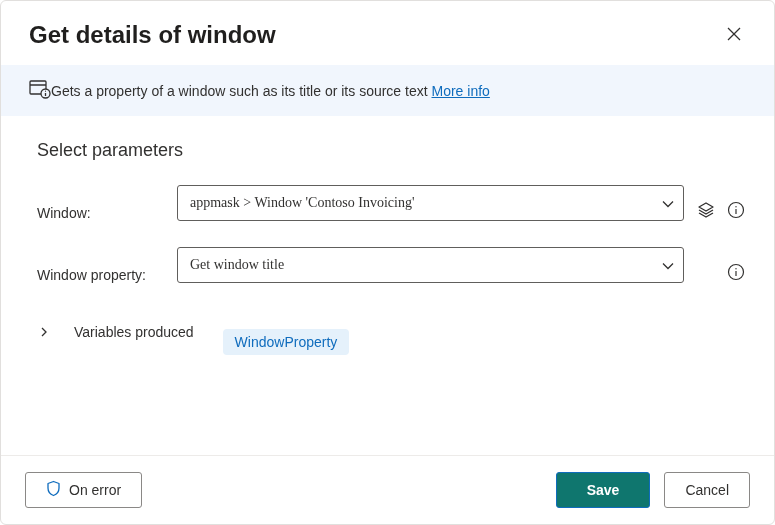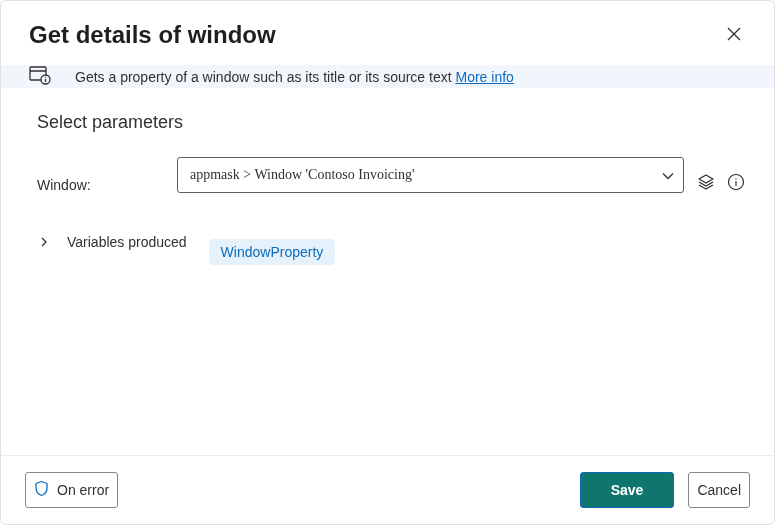--- a/index.html
+++ b/index.html
@@ -35,24 +35,24 @@
       height: 32px;
       display: flex;
       align-items: center;
       justify-content: center;
       cursor: pointer;
       background: none;
       border: none;
     }
     .info-bar {
       background: #f1f6fd;
-      padding: 0 28px;
-      display: flex;
-      align-items: center;
-      gap: 24px;
+      padding: 14px 28px;
+      display: flex;
+      align-items: center;
+      gap: 0;
     }
     .info-bar-icon {
       flex-shrink: 0;
     }
     .info-bar-text {
       color: #323130;
     }
     .info-bar a {
       color: #0f6cbd;
       text-decoration: underline;
@@ -117,21 +117,21 @@
       align-items: center;
       justify-content: center;
       cursor: pointer;
       background: none;
       border: none;
       color: #323130;
     }
     .vars-row {
       display: flex;
       align-items: center;
-      gap: 16px;
+      gap: 23px;
       margin-top: 4px;
     }
     .vars-chevron {
       width: 14px;
       height: 14px;
       display: flex;
       align-items: center;
       justify-content: center;
       cursor: pointer;
     }
@@ -150,21 +150,21 @@
     }
     .footer {
       border-top: 1px solid #edebe9;
       padding: 16px 24px;
       display: flex;
       align-items: center;
       justify-content: space-between;
     }
     .btn {
       height: 36px;
-      padding: 0 8px;
+      padding: 0 20px;
       border-radius: 3px;
       font-size: 14px;
       font-family: inherit;
       cursor: pointer;
       display: flex;
       align-items: center;
       gap: 8px;
     }
     .btn-default {
       background: #fff;
@@ -243,20 +243,44 @@
           <svg width="18" height="18" viewBox="0 0 18 18" fill="none" stroke="#323130" stroke-width="1.2">
             <circle cx="9" cy="9" r="7.5"></circle>
             <circle cx="9" cy="5.8" r="0.7" fill="#323130" stroke="none"></circle>
             <line x1="9" y1="8" x2="9" y2="13"></line>
           </svg>
         </span>
       </button>
     </div>
   </div>
 
+  <div class="form-row">
+    <div class="form-label">Window property:</div>
+    <div class="select-wrap">
+      <div class="select">
+        <span>Get window title</span>
+      </div>
+      <span class="select-chevron">
+        <svg width="12" height="8" viewBox="0 0 12 8" fill="none" stroke="#323130" stroke-width="1.3">
+          <polyline points="1,1.5 6,6.5 11,1.5"></polyline>
+        </svg>
+      </span>
+    </div>
+    <div class="row-icons">
+      <button class="icon-btn">
+        <span>
+          <svg width="18" height="18" viewBox="0 0 18 18" fill="none" stroke="#323130" stroke-width="1.2">
+            <circle cx="9" cy="9" r="7.5"></circle>
+            <circle cx="9" cy="5.8" r="0.7" fill="#323130" stroke="none"></circle>
+            <line x1="9" y1="8" x2="9" y2="13"></line>
+          </svg>
+        </span>
+      </button>
+    </div>
+  </div>
 
   <div class="vars-row">
     <span class="vars-chevron">
       <span>
         <svg width="8" height="10" viewBox="0 0 8 10" fill="none" stroke="#323130" stroke-width="1.3">
           <polyline points="2,1 6,5 2,9"></polyline>
         </svg>
       </span>
     </span>
     <span class="vars-label">Variables produced</span>

